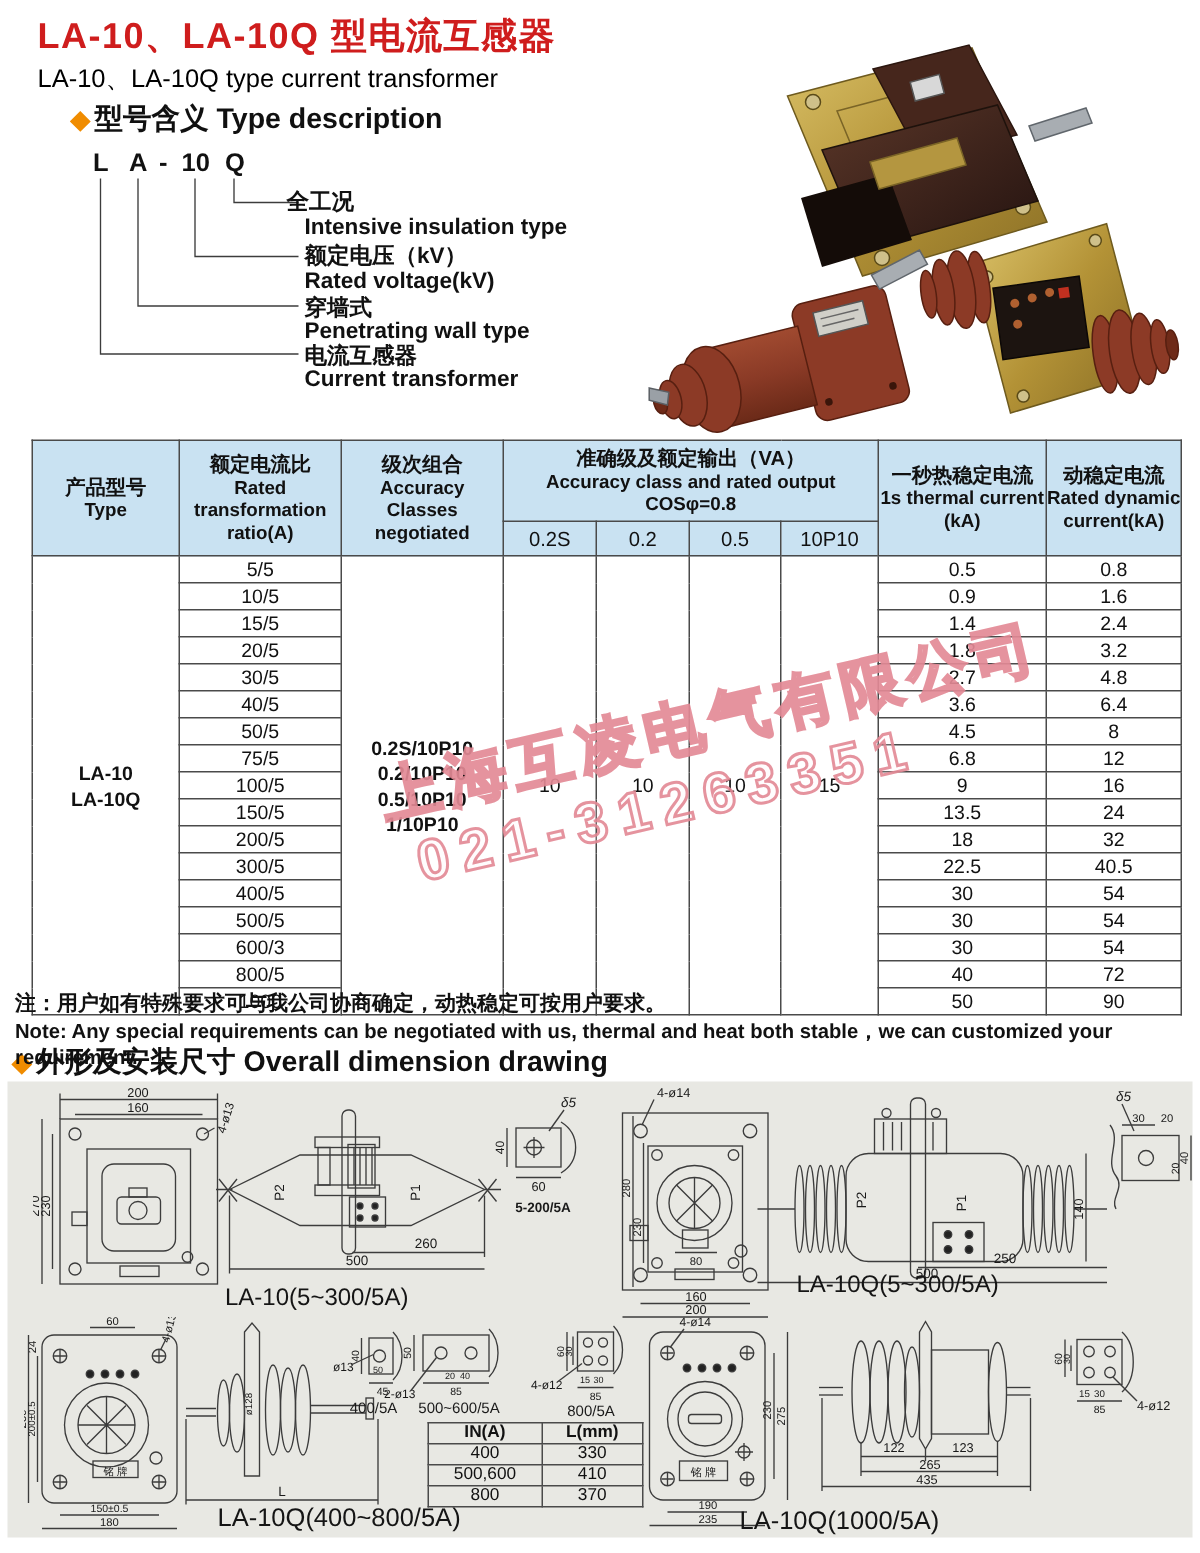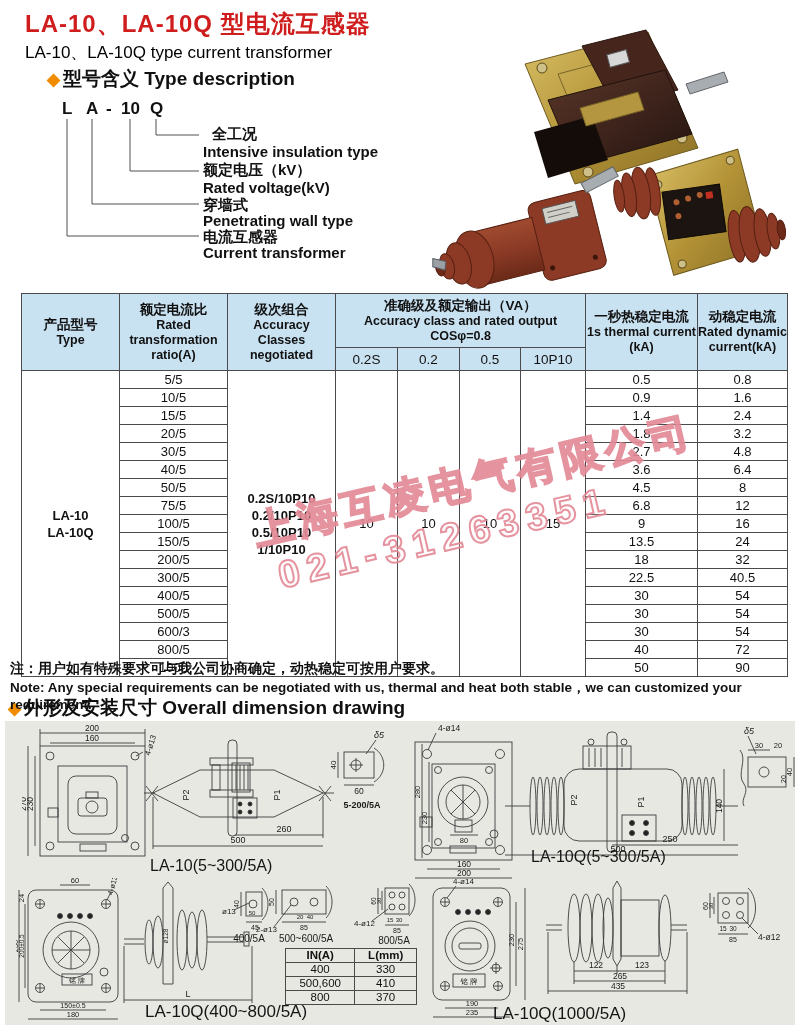--- a/index.html
+++ b/index.html
@@ -56,21 +56,21 @@
   <div class="abs code-char" style="left:121px;top:99px;">10</div>
   <div class="abs code-char" style="left:150px;top:99px;">Q</div>
 
   <svg class="abs" style="left:0;top:0;" width="220" height="270">
     <path class="ln" d="M156,119 V135 H199"></path>
     <path class="ln" d="M130,119 V171 H199"></path>
     <path class="ln" d="M92,119 V204 H199"></path>
     <path class="ln" d="M67,119 V236 H199"></path>
   </svg>
 
-  <div class="abs tc-zh" style="left:212px;top:125px;">全工况</div>
+  <div class="abs tc-zh" style="left:191px;top:125px;">全工况</div>
   <div class="abs tc-en" style="left:203px;top:143px;">Intensive insulation type</div>
   <div class="abs tc-zh" style="left:203px;top:161px;">额定电压（kV）</div>
   <div class="abs tc-en" style="left:203px;top:179px;">Rated voltage(kV)</div>
   <div class="abs tc-zh" style="left:203px;top:196px;">穿墙式</div>
   <div class="abs tc-en" style="left:203px;top:212px;">Penetrating wall type</div>
   <div class="abs tc-zh" style="left:203px;top:228px;">电流互感器</div>
   <div class="abs tc-en" style="left:203px;top:244px;">Current transformer</div>
 
   <svg class="abs" style="left:430px;top:12px;" width="368" height="278" viewBox="0 0 368 278">
     <defs>
@@ -560,21 +560,21 @@
       <text x="374" y="44" font-size="6" text-anchor="middle">15</text>
       <text x="383" y="44" font-size="6" text-anchor="middle">30</text>
       <line class="ln" x1="369" y1="47" x2="393" y2="47"></line>
       <text x="381" y="55" font-size="7" text-anchor="middle">85</text>
       <text x="338" y="48" font-size="8">4-ø12</text>
       <line class="ln" x1="356" y1="43" x2="372" y2="31"></line>
       <text x="378" y="66" font-size="10" text-anchor="middle">800/5A</text>
     </g>
   </svg>
 
-  <table class="lt abs" style="left:285px;top:948px;width:132px;">
+  <table class="lt abs" style="left:285px;top:948px;width:144px;">
     <tbody>
         <tr>
       <th style="width:64px">IN(A)</th>
       <th style="width:56px">L(mm)</th>
     </tr>
     <tr>
       <td>400</td>
       <td>330</td>
     </tr>
     <tr>

